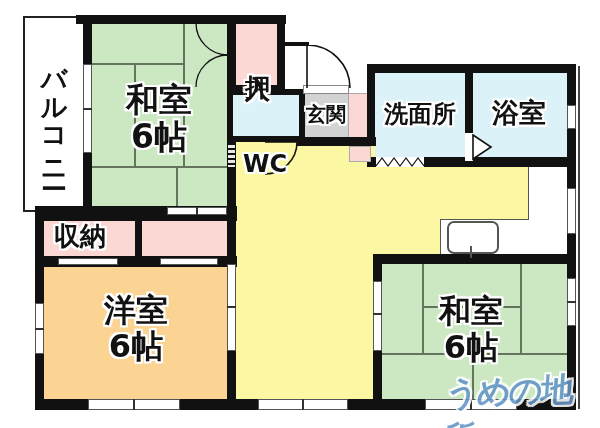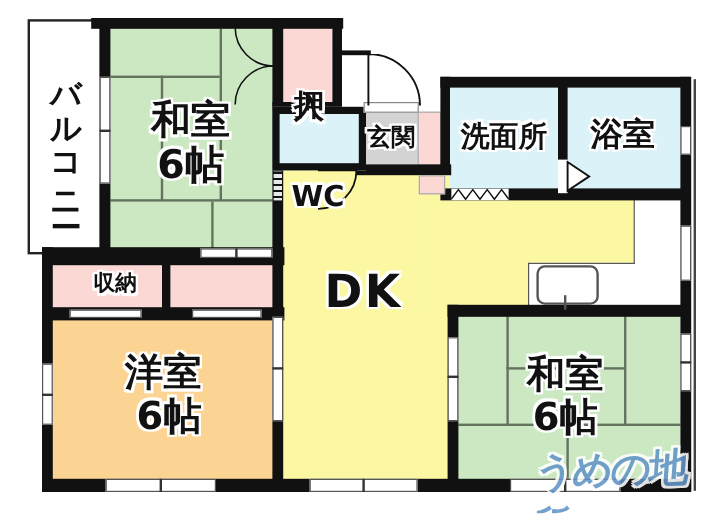--- a/index.html
+++ b/index.html
@@ -144,23 +144,22 @@
   <div class="lbl vert z4" style="left:54px;top:113px;font-size:26px;letter-spacing:2px;">バルコニー</div>
   <div class="lbl z4" style="left:159px;top:119px;font-size:33px;">
     <div>和室</div>
     <div>6帖</div>
   </div>
   <div class="lbl vert z4" style="left:257px;top:55px;font-size:25px;">押入</div>
   <div class="lbl z4" style="left:265px;top:116px;font-size:24px;margin-top:48px;">WC</div>
   <div class="lbl z4" style="left:326px;top:114px;font-size:20px;">玄関</div>
   <div class="lbl z4" style="left:519px;top:113px;font-size:27px;">浴室</div>
   <div class="lbl z4" style="left:420px;top:114px;font-size:24px;">洗面所</div>
-  <div class="lbl z4" style="left:303px;top:243px;font-size:38px;letter-spacing:2px;">DK</div>
-  <div class="lbl z4" style="left:96px;top:237px;font-size:18px;">収納</div>
-  <div class="lbl z4" style="left:136px;top:329px;font-size:32px;text-align:right;">
+  <div class="lbl z4" style="left:80px;top:237px;font-size:26px;">収納</div>
+  <div class="lbl z4" style="left:136px;top:329px;font-size:32px;">
     <div>洋室</div>
     <div>6帖</div>
   </div>
   <div class="lbl z4" style="left:471px;top:330px;font-size:32px;">
     <div>和室</div>
     <div>6帖</div>
   </div>
 
   <div id="watermark" style="color: rgb(99, 149, 200);">うめの地所</div>
 

